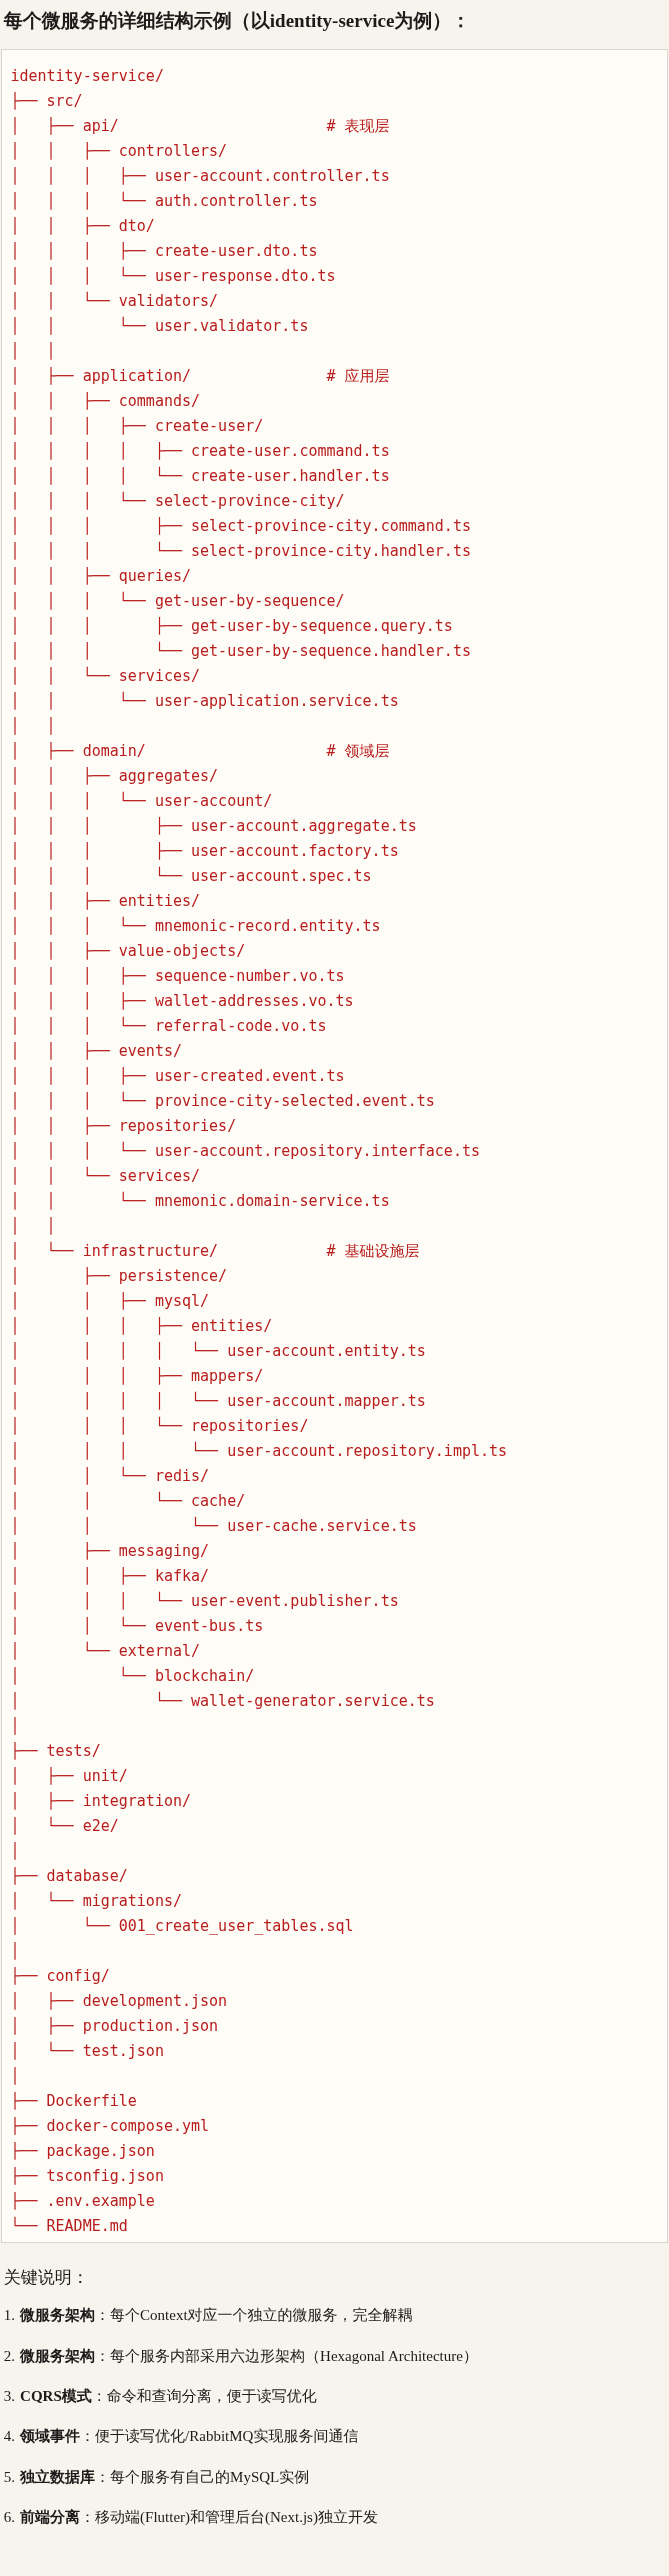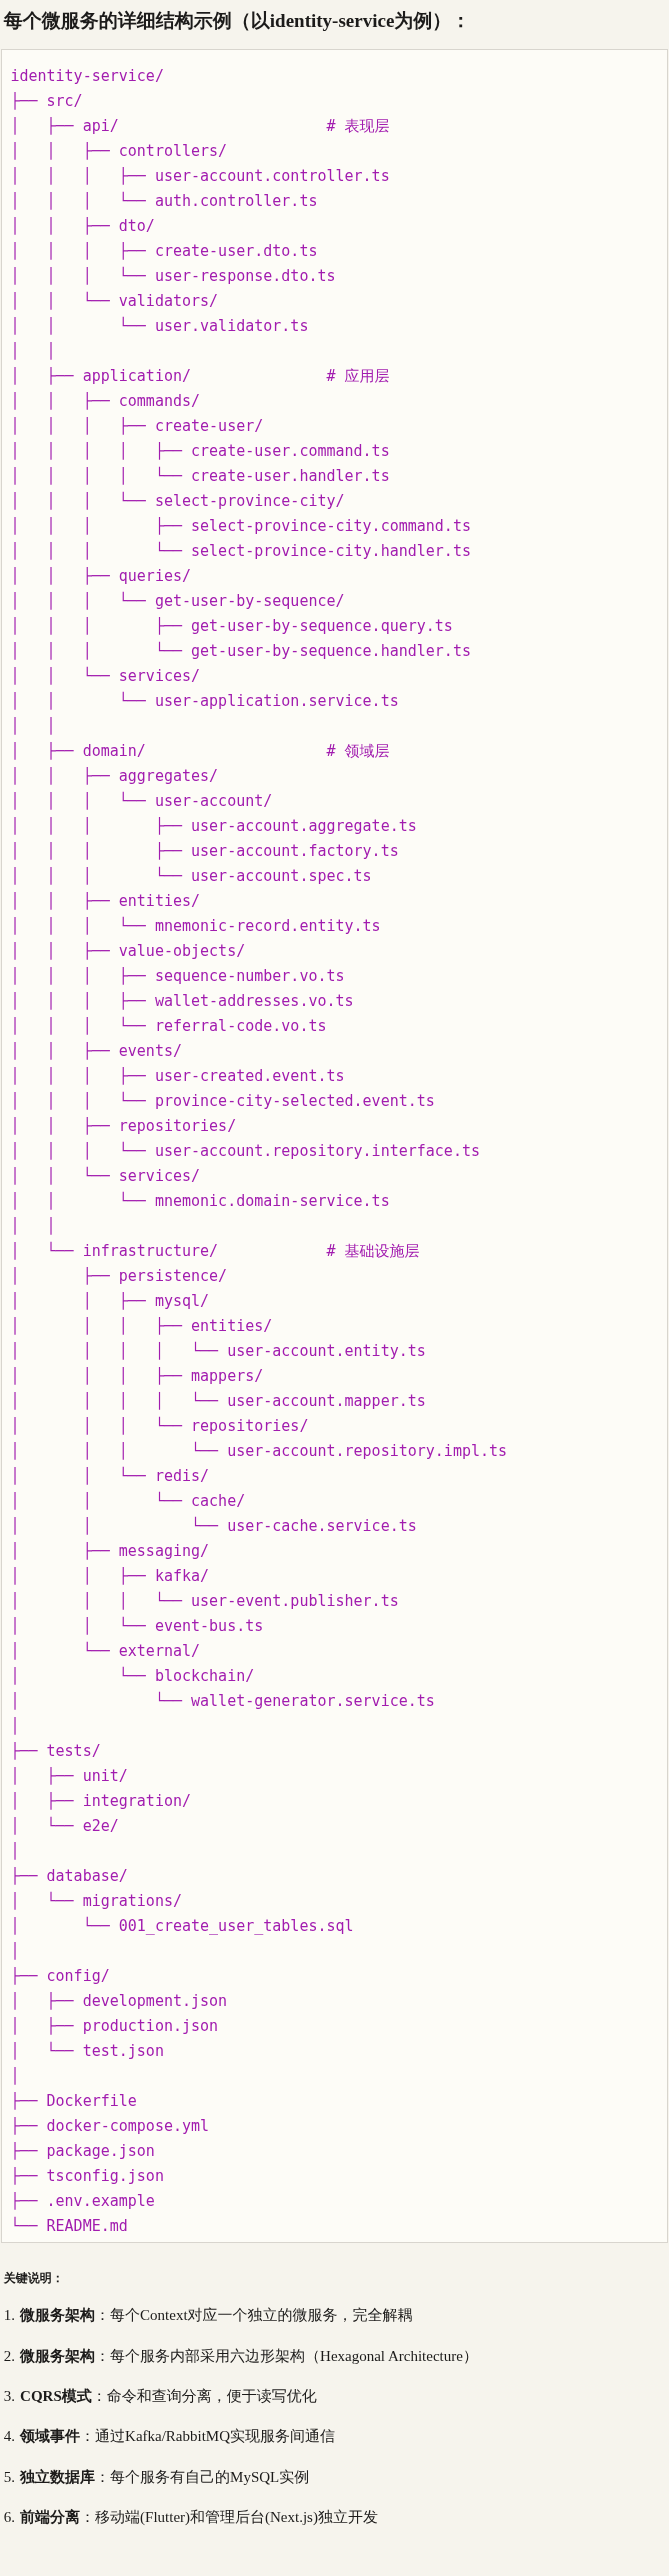--- a/index.html
+++ b/index.html
@@ -18,28 +18,28 @@
     letter-spacing: 0;
   }
   pre.tree {
     margin: 0 0.6px;
     background: #fdfcf7;
     border: 0.6px solid #d8d5ce;
     padding: 13.8px 7.5px 3.8px 8.8px;
     font-family: "DejaVu Sans Mono", monospace;
     font-size: 15px;
     line-height: 25px;
-    color: #a21caf;
+    color: #b91c1c;
     white-space: pre;
     overflow: hidden;
   }
   h2.notes-heading {
-    font-size: 12px;
+    font-size: 17px;
     line-height: 22.5px;
-    font-weight: bold;
+    font-weight: normal;
     margin: 24px 5px 16.3px 3.8px;
   }
   .note-item {
     font-size: 15px;
     line-height: 19.4px;
     margin: 0 3.8px 21px 3.8px;
   }
   .note-item .num { margin-right: 5px; }
   .note-item .label { font-weight: bold; margin-top: 12px; }
   p.notes-footer {
@@ -143,20 +143,20 @@
 
 <section>
   <h2 class="notes-heading">关键说明：</h2>
 
   <div class="note-item"><span class="num">1.</span><span class="label">微服务架构</span><span class="rest">：每个Context对应一个独立的微服务，完全解耦</span></div>
 
   <div class="note-item"><span class="num">2.</span><span class="label">微服务架构</span><span class="rest">：每个服务内部采用六边形架构（Hexagonal Architecture）</span></div>
 
   <div class="note-item"><span class="num">3.</span><span class="label">CQRS模式</span><span class="rest">：命令和查询分离，便于读写优化</span></div>
 
-  <div class="note-item"><span class="num">4.</span><span class="label">领域事件</span><span class="rest">：通过Kafka/RabbitMQ实现服务间通信</span></div>
+  <div class="note-item"><span class="num">4.</span><span class="label">领域事件</span><span class="rest">：便于读写优化/RabbitMQ实现服务间通信</span></div>
 
   <div class="note-item"><span class="num">5.</span><span class="label">独立数据库</span><span class="rest">：每个服务有自己的MySQL实例</span></div>
 
   <div class="note-item"><span class="num">6.</span><span class="label">前端分离</span><span class="rest">：移动端(Flutter)和管理后台(Next.js)独立开发</span></div>
 
 </section>
 
 
 </body></html>

